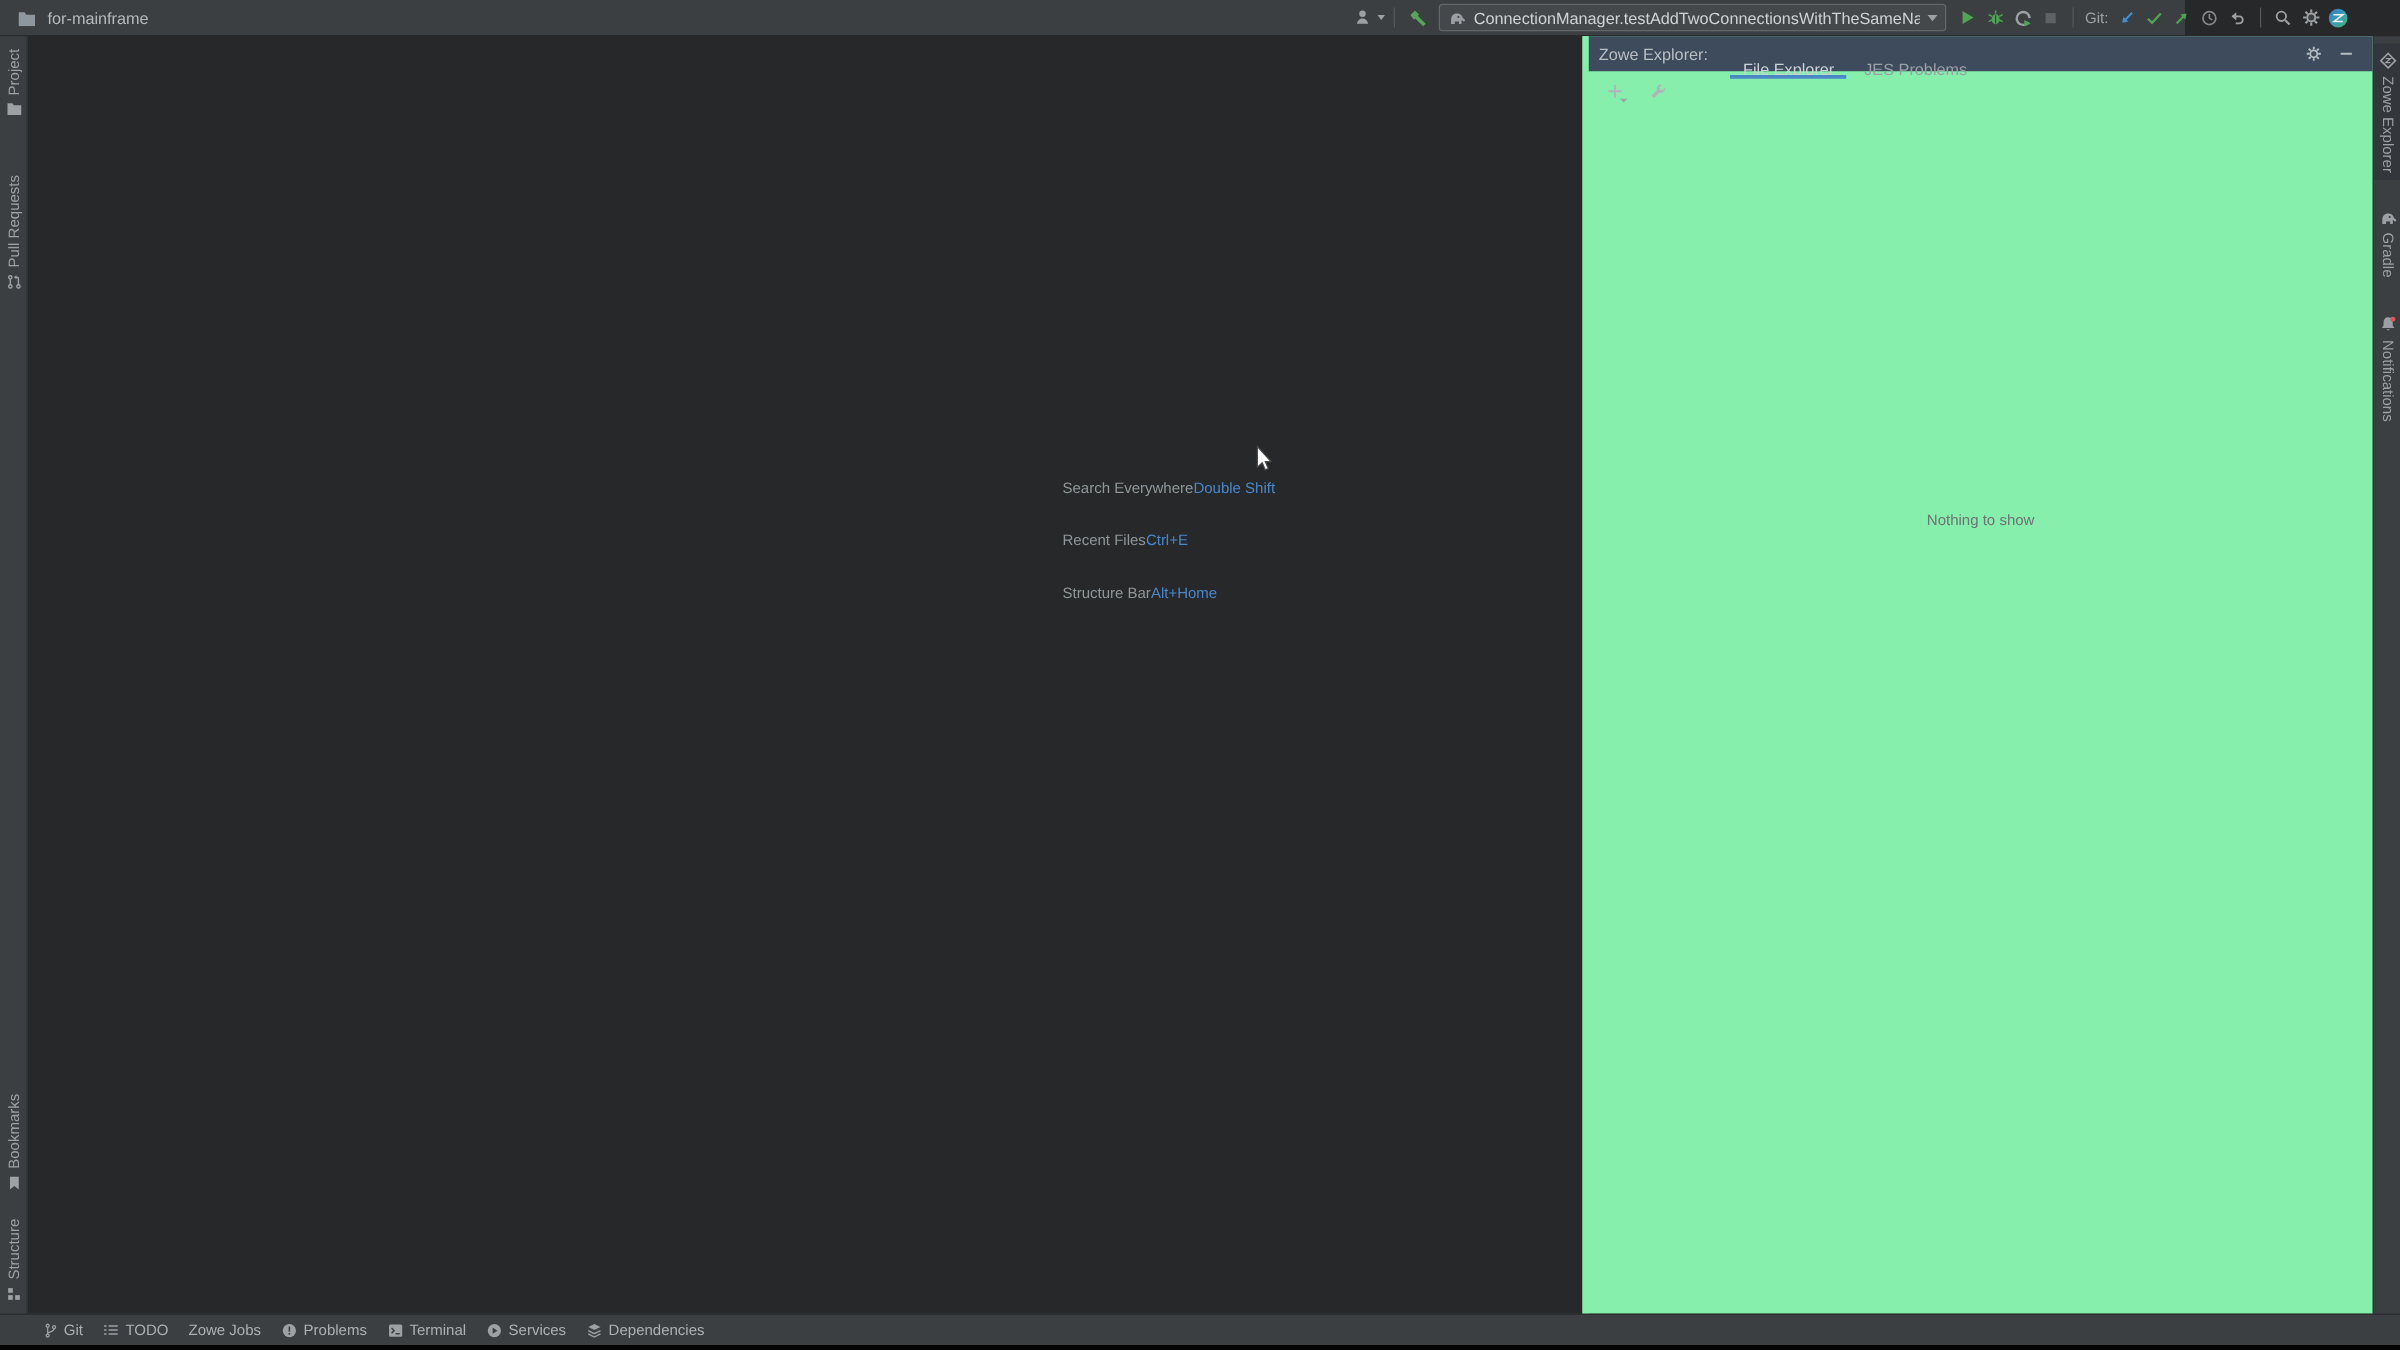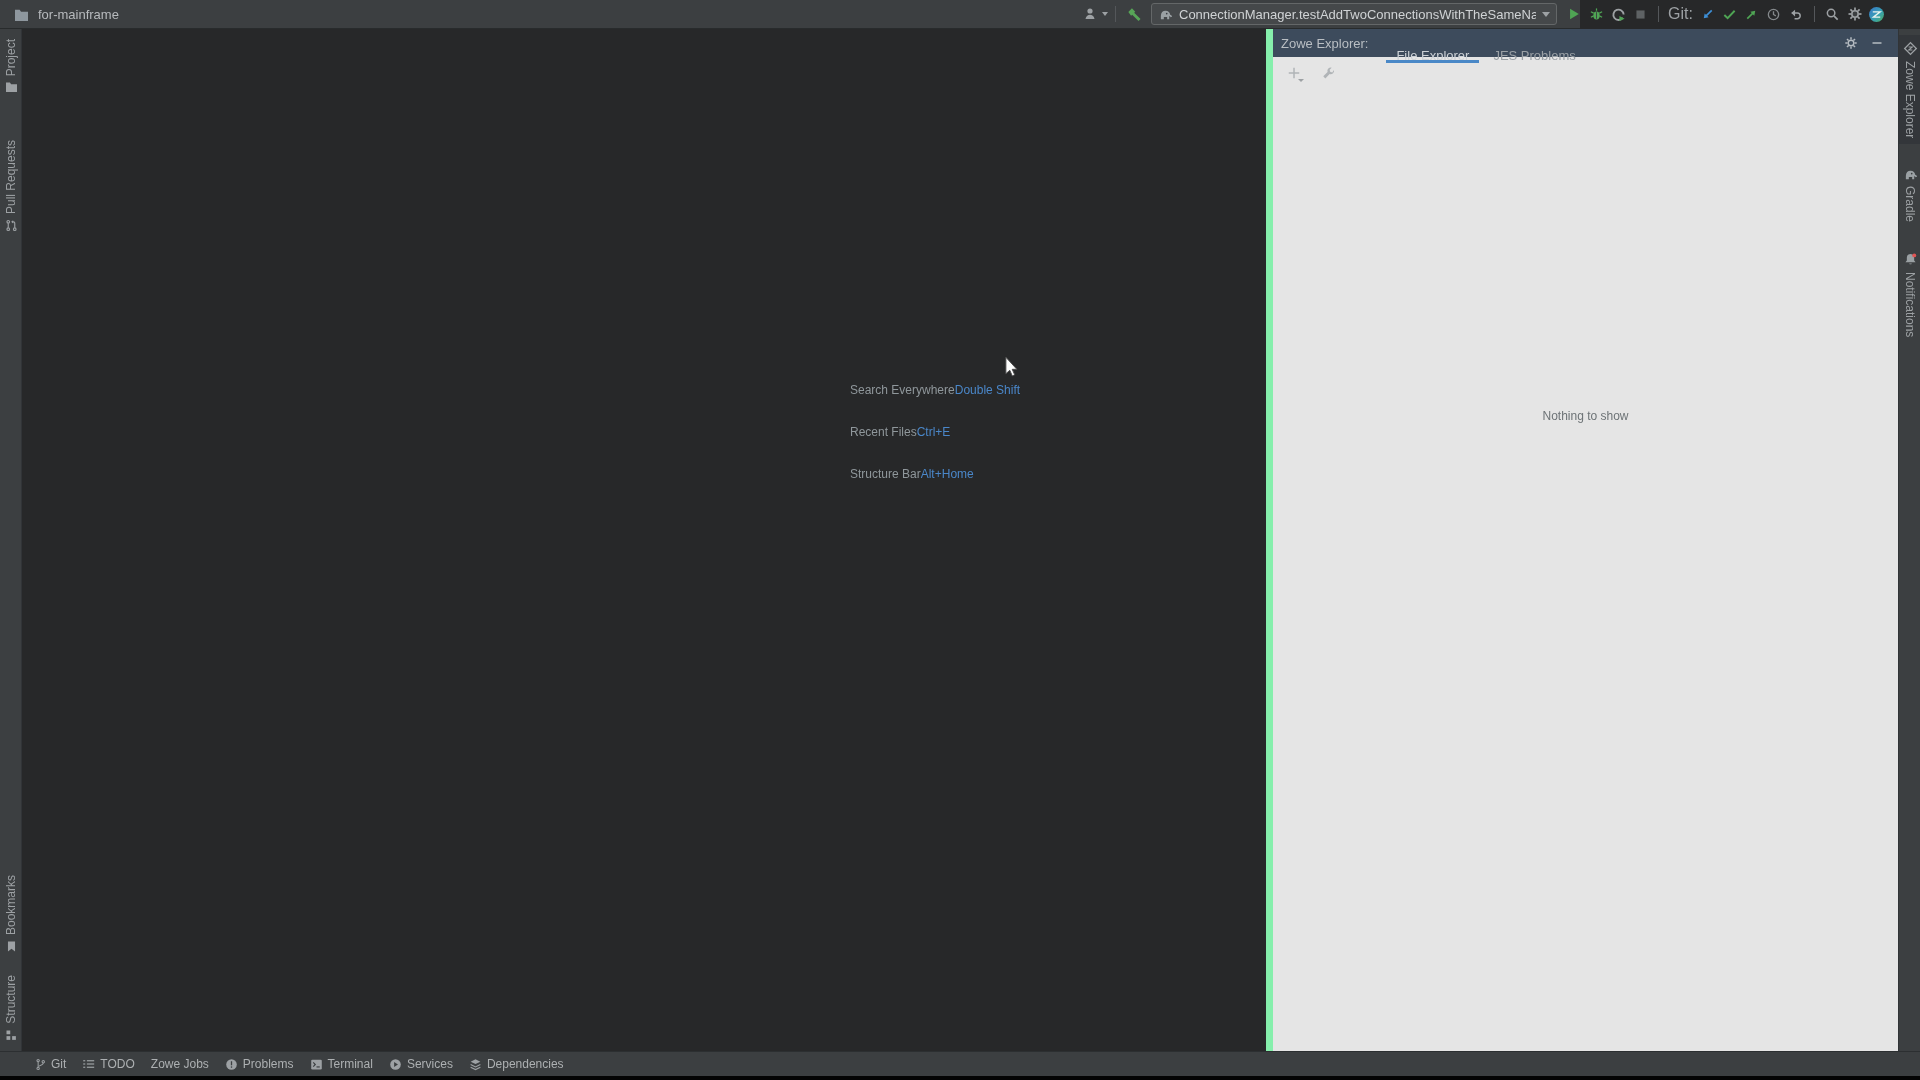--- a/index.html
+++ b/index.html
@@ -1,21 +1,21 @@
 <!DOCTYPE html>
 <html><head>
 <meta charset="utf-8">
 <style>
   html,body{margin:0;padding:0;background:#000;}
   *{box-sizing:border-box;}
   .app{position:relative;width:1920px;height:1080px;overflow:hidden;
        font-family:"Liberation Sans",sans-serif;background:#272829;color:#bbb;}
 
   
-  .toolbar{position:absolute;left:0;top:0;width:1580px;height:29px;
+  .toolbar{position:absolute;left:0;top:0;width:1748px;height:29px;
            background:#3c3f41;border-bottom:1px solid #282b2c;}
   .tb-left{position:absolute;left:10px;top:0;height:28px;display:flex;align-items:center;gap:6px;}
   .tb-project{font-size:13px;color:#b7babd;}
   .tb-right{position:absolute;left:1080px;top:0;height:28px;display:flex;align-items:center;}
   .tb-sep{width:1px;height:16px;background:#54575a;margin:0 7px;}
   .icn{display:inline-flex;align-items:center;justify-content:center;
        width:22px;height:22px;flex:0 0 auto;cursor:default;}
   .runbox{display:flex;align-items:center;gap:6px;width:406px;height:22px;
           background:#45484a;border:1px solid #646768;border-radius:3px;
           padding:0 6px 0 5px;margin:0 6px;}
@@ -40,21 +40,21 @@
 
   
   .editor{position:absolute;left:23px;top:29px;width:1242px;height:1022px;background:#272829;}
   .hints{position:absolute;left:827px;top:340px;display:flex;flex-direction:column;}
   .hint-row{display:flex;align-items:center;height:42px;font-size:12px;}
   .hint-label{color:#8f979b;}
   .hint-key{color:#4a87c9;}
 
   
   .panel{position:absolute;left:1266px;top:29px;width:632px;height:1022px;
-         background:#e5e5e5;border-left:7px solid #86efac;}
+         background:#86efac;border-left:5px solid #86efac;}
   .panel-header{height:28px;background:#3d4b5c;display:flex;align-items:center;
                 padding:0 10px 0 8px;gap:4px;}
   .panel-title{font-size:13px;color:#b9bec3;margin-right:14px;}
   .tab{position:relative;height:40px;display:flex;align-items:flex-end;
        padding:0 10px;font-size:13px;color:#9aa0a5;cursor:default;}
   .tab.selected{color:#ccd1d6;}
   .tab.selected::after{content:"";position:absolute;left:0;right:0;bottom:0;height:3px;
                        background:#4a88c7;}
   .panel-header .spacer{flex:1;}
   .panel-toolbar{height:32px;display:flex;align-items:center;padding:0 10px;gap:12px;}
@@ -141,21 +141,21 @@
           <path d="M9 9.5 14.5 12.5 9 15z" fill="#4fa554"></path>
         </svg>
       </span>
       <span class="icn">
         <svg width="13" height="13" viewBox="0 0 16 16">
             <rect x="3" y="3" width="10" height="10" fill="#5e6264"></rect>
           </svg>
       </span>
 
       <span class="tb-sep"></span>
-      <span style="font-size:16px;color:#9da1a4;margin:0 4px 0 2px">Git:</span>
+      <span style="font-size:12px;color:#9da1a4;margin:0 4px 0 2px">Git:</span>
       <span class="icn">
         <svg width="15" height="15" viewBox="0 0 16 16">
           <path d="M12.5 3.5 6.5 9.5" stroke="#3d8fd6" stroke-width="1.8" fill="none"></path>
           <path d="M4 12l1-5.2 4.2 4.2z" fill="#3d8fd6"></path>
         </svg>
       </span>
       <span class="icn">
         <svg width="15" height="15" viewBox="0 0 16 16">
           <path d="M2.5 8.5 6 12l7.5-8" stroke="#4fa554" stroke-width="2" fill="none"></path>
         </svg>

